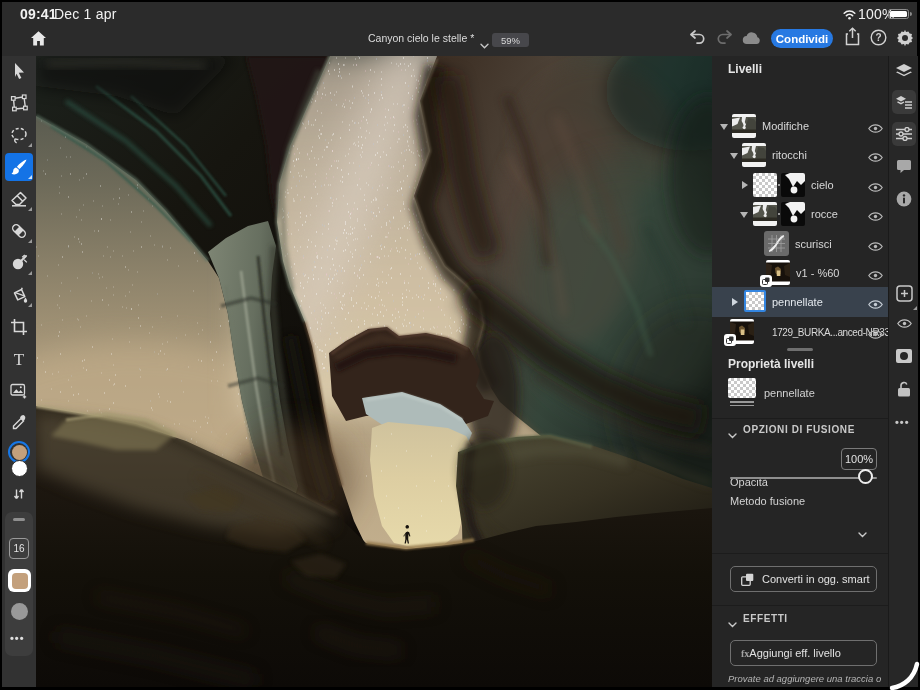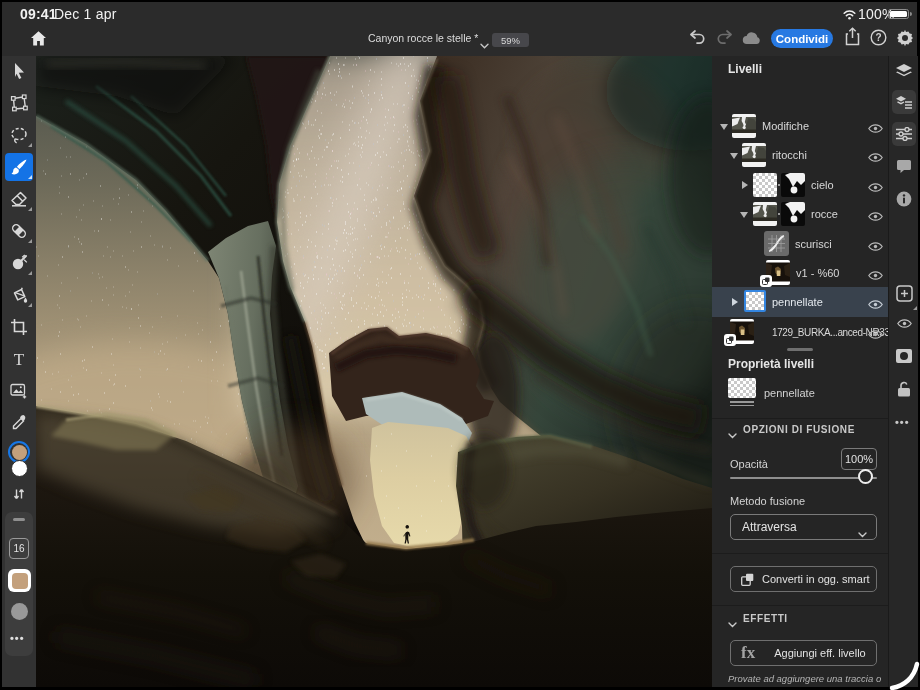--- a/index.html
+++ b/index.html
@@ -33,21 +33,21 @@
         <circle cx="7.5" cy="10.2" r="1.3" fill="#f0f0f0"></circle>
       </svg></div>
     <div class="abs st" style="left:856px;top:4px;font-weight:normal">100%</div>
     <div class="abs" style="left:886px;top:6.5px;width:21px;height:10px;border:1px solid #8d8d8d;border-radius:2.5px">
 <div class="abs" style="left:1px;top:1px;width:17px;height:6px;background:#fff;border-radius:1.5px"></div>
     </div>
 <div class="abs" style="left:908px;top:9.5px;width:2px;height:4px;background:#8d8d8d;border-radius:0 2px 2px 0"></div>
     <div class="abs" style="left:28px;top:28px"><svg class="" style="" width="17" height="17" viewBox="0 0 17 17">
         <path d="M8.5 1.2 16 8h-2.2v7.5h-3.9v-4.6H7.1v4.6H3.2V8H1Z" fill="#e8e8e8"></path>
       </svg></div>
-    <div class="abs" style="left:366px;top:30px;color:#dcdcdc;font-size:10.5px">Canyon rocce le stelle *</div>
+    <div class="abs" style="left:366px;top:30px;color:#dcdcdc;font-size:10.5px">Canyon cielo le stelle *</div>
     <div class="abs" style="left:478px;top:33px"><svg class="" style="" width="9" height="6" viewBox="0 0 9 6">
         <path d="M1 1.2l3.5 3.5 3.5-3.5" stroke="#c7c7c7" stroke-width="1.4" fill="none" stroke-linecap="round"></path>
       </svg></div>
     <div class="abs" style="left:490px;top:31px;width:37px;height:14px;background:#47474b;border-radius:3px;color:#d8d8d8;font-size:9.5px;display:flex;align-items:center;justify-content:center">59%</div>
     <div class="abs" style="left:686px;top:27px"><svg class="" style="" width="18" height="16" viewBox="0 0 18 16">
         <path d="M7 2 3 5.5 7 9" stroke="#c9c9c9" stroke-width="1.7" fill="none" stroke-linecap="round" stroke-linejoin="round"></path>
         <path d="M3.4 5.5h8a4.3 4.3 0 0 1 0 8.6H9" stroke="#c9c9c9" stroke-width="1.7" fill="none" stroke-linecap="round"></path>
       </svg></div>
     <div class="abs" style="left:714px;top:27px"><svg class="" style="" width="18" height="16" viewBox="0 0 18 16">
         <path d="M11 2 15 5.5 11 9" stroke="#6d6d6d" stroke-width="1.7" fill="none" stroke-linecap="round" stroke-linejoin="round"></path>
@@ -530,49 +530,46 @@
 <div class="checker" style="position:absolute;left:0;top:0;width:28px;height:20px;border-radius:2px"></div>
 <div style="position:absolute;left:2px;top:23px;width:24px;height:1.5px;background:#9a9a9a"></div>
 <div style="position:absolute;left:2px;top:26.5px;width:24px;height:1.5px;background:#9a9a9a"></div>
 </div>
     <div class="lbl" style="position:absolute;left:52px;top:331px">pennellate</div>
     <div class="divl" style="top:362px"></div>
     <div style="position:absolute;left:16px;top:369px"><svg class="" style="" width="9" height="6" viewBox="0 0 9 6">
         <path d="M1 1l3.5 3.5L8 1" stroke="#c9c9c9" stroke-width="1.4" fill="none" stroke-linecap="round"></path>
       </svg></div>
     <div class="sech" style="position:absolute;left:31px;top:368px">OPZIONI DI FUSIONE</div>
-    <div class="lbl" style="position:absolute;left:18px;top:402px">Opacità</div>
+    <div class="lbl" style="position:absolute;left:18px;top:420px">Opacità</div>
     <div style="position:absolute;left:129px;top:392px;width:36px;height:22px;border:1.5px solid #7a7a7a;border-radius:4px;color:#e0e0e0;font-size:11px;display:flex;align-items:center;justify-content:center">100%</div>
     <div style="position:absolute;left:18px;top:421px;width:147px;height:2px;background:#8f8f8f;border-radius:1px"></div>
     <div style="position:absolute;left:146px;top:413px;width:15px;height:15px;border:2px solid #ededed;border-radius:50%;background:#252525"></div>
     <div class="lbl" style="position:absolute;left:18px;top:439px">Metodo fusione</div>
-    <div style="position:absolute;left:18px;top:458px;width:147px;height:26px;border:1.5px solid #7a7a7a;border-radius:5px;color:#e4e4e4;font-size:12px;display:flex;align-items:center">
-      <span style="margin-left:11px">Attraversa</span>
-    </div>
     <div style="position:absolute;left:146px;top:468px"><svg class="" style="" width="9" height="6" viewBox="0 0 9 6">
         <path d="M1 1l3.5 3.5L8 1" stroke="#c9c9c9" stroke-width="1.4" fill="none" stroke-linecap="round"></path>
       </svg></div>
     <div class="divl" style="top:497px"></div>
     <div class="obtn" style="position:absolute;left:18px;top:510px;width:147px;height:26px">
 <span style="margin-left:10px;display:flex">
         <svg class="" style="" width="13" height="13" viewBox="0 0 13 13">
           <rect x="0.7" y="3.8" width="8.5" height="8.5" rx="1" stroke="#d5d5d5" stroke-width="1.3" fill="none"></rect>
           <rect x="5" y="0.7" width="7.3" height="7.3" rx="1" fill="#d5d5d5"></rect>
         </svg>
       </span>
       <span style="margin-left:8px">Converti in ogg. smart</span>
     </div>
     <div class="divl" style="top:549px"></div>
     <div style="position:absolute;left:16px;top:558px"><svg class="" style="" width="9" height="6" viewBox="0 0 9 6">
         <path d="M1 1l3.5 3.5L8 1" stroke="#c9c9c9" stroke-width="1.4" fill="none" stroke-linecap="round"></path>
       </svg></div>
     <div class="sech" style="position:absolute;left:31px;top:557px">EFFETTI</div>
     <div class="obtn" style="position:absolute;left:18px;top:584px;width:147px;height:26px">
-<span style="margin-left:10px"><span style="font-family:'Liberation Serif';font-size:17px;color:#a3a3a3;font-weight:bold">fx</span></span>
-      <span style="margin-left:19px">Aggiungi eff. livello</span>
+<span style="margin-left:10px"><span style="font-family:'Liberation Serif';font-size:10px;color:#a3a3a3;font-weight:bold">fx</span></span>
+      <span style="margin-left:0">Aggiungi eff. livello</span>
     </div>
     <div style="position:absolute;left:16px;top:617px;width:176px;color:#b4b4b4;font-size:9.5px;font-style:italic;white-space:nowrap;overflow:hidden">Provate ad aggiungere una traccia o</div>
   </div>
 <div id="rrail">
     <div class="ic" style="left:0;top:5px;width:30px;height:20px">
       <svg class="" style="" width="18" height="16" viewBox="0 0 18 16">
         <path d="M9 1 17 5 9 9 1 5Z" fill="#cfcfcf"></path>
         <path d="M2.5 8.5 9 11.8 15.5 8.5 17 9.3 9 13.3 1 9.3Z" fill="#cfcfcf"></path>
       </svg>
     </div>

